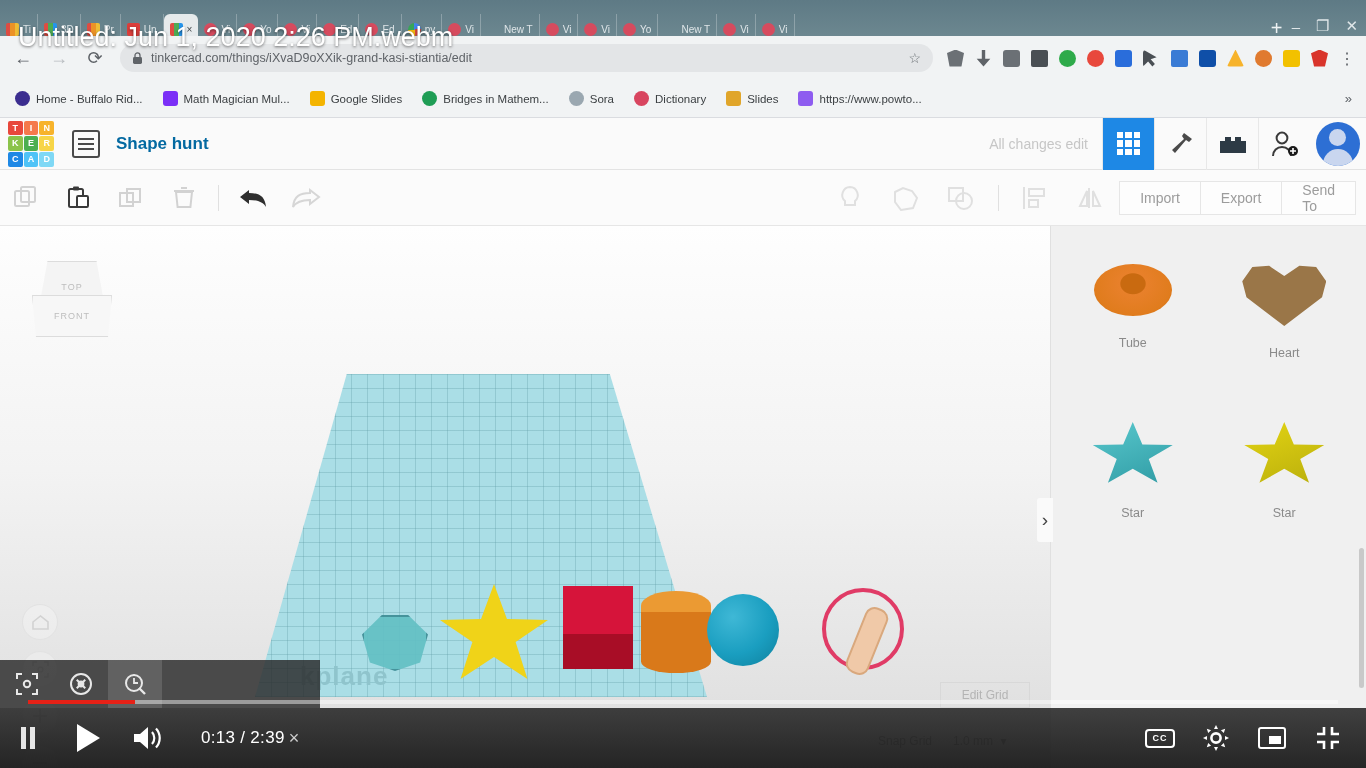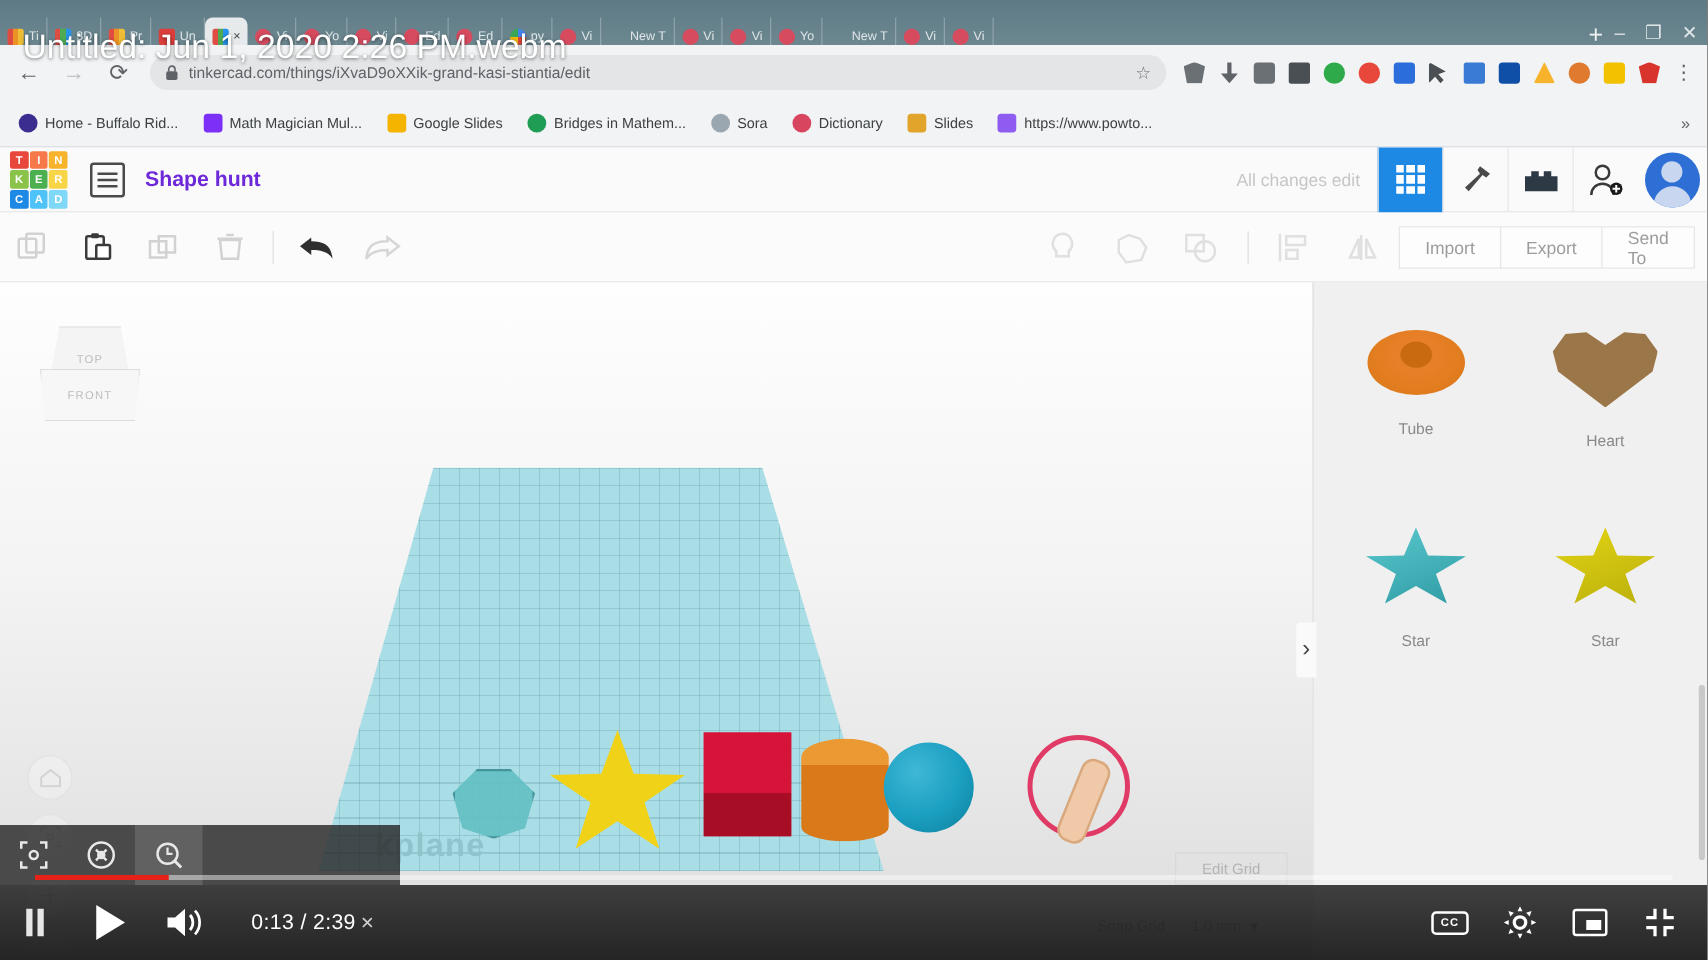--- a/index.html
+++ b/index.html
@@ -53,21 +53,21 @@
   
   .tc-header { position:absolute; top:118px; left:0; width:1366px; height:52px;
     background:#fafafa; border-bottom:1px solid #e3e3e3; display:flex; align-items:center; }
   .tc-logo { width:54px; height:54px; margin-left:4px; display:grid;
     grid-template-columns:repeat(3,1fr); grid-template-rows:repeat(3,1fr); gap:1px; padding:4px;}
   .tc-logo span { display:flex; align-items:center; justify-content:center;
     font-size:9px; font-weight:bold; color:#fff; border-radius:2px; }
   .doc-icon { width:28px; height:28px; border:2px solid #4a4a4a; border-radius:3px;
     margin-left:14px; display:flex; flex-direction:column; justify-content:center; gap:3px; padding:0 4px;}
   .doc-icon i { display:block; height:2px; background:#4a4a4a; }
-  .proj-title { margin-left:16px; font-size:17px; color:#6d28d9; font-weight:600; }
+  .proj-title { margin-left:16px; font-size:17px; color:#0369a1; font-weight:600; }
   .saved-msg { margin-left:auto; font-size:14px; color:#c6c6c6; margin-right:14px; }
   .hdr-btn { width:52px; height:52px; display:flex; align-items:center; justify-content:center;
     border-left:1px solid #e8e8e8; }
   .hdr-btn.active { background:#1e88e5; }
   .grid9 { width:24px; height:24px; display:grid; grid-template-columns:repeat(3,1fr);
     grid-template-rows:repeat(3,1fr); gap:2px; }
   .grid9 i { background:#fff; display:block; }
   .avatar { width:44px; height:44px; border-radius:50%; background:#2d6fd4; margin:0 6px;
     position:relative; overflow:hidden; }
   .avatar::before { content:""; position:absolute; width:17px; height:17px; border-radius:50%;

